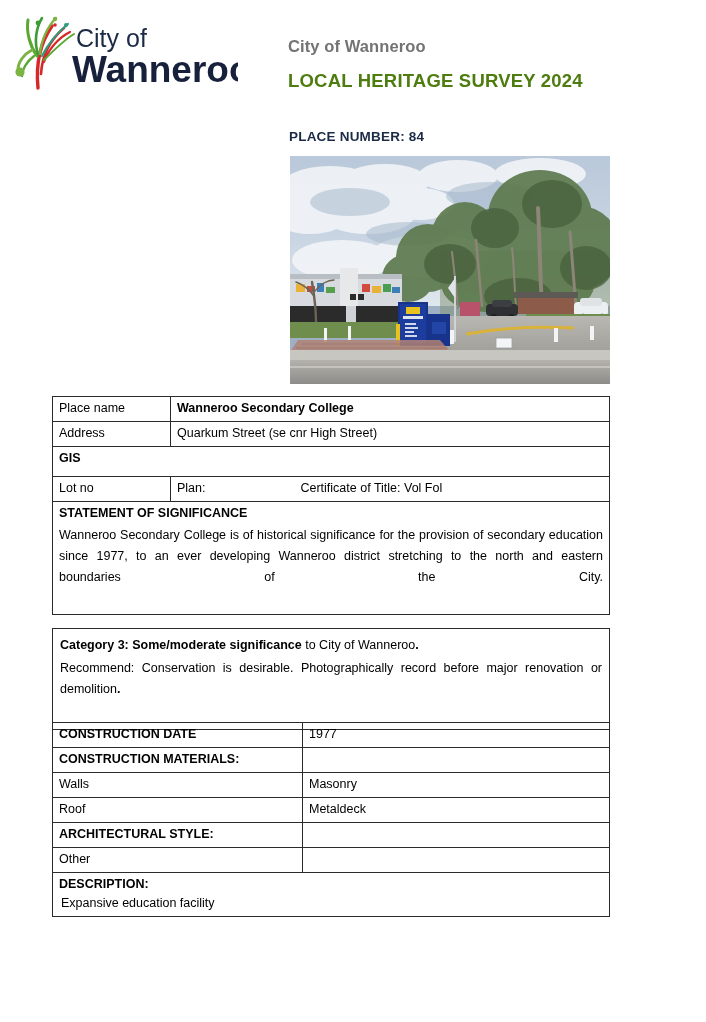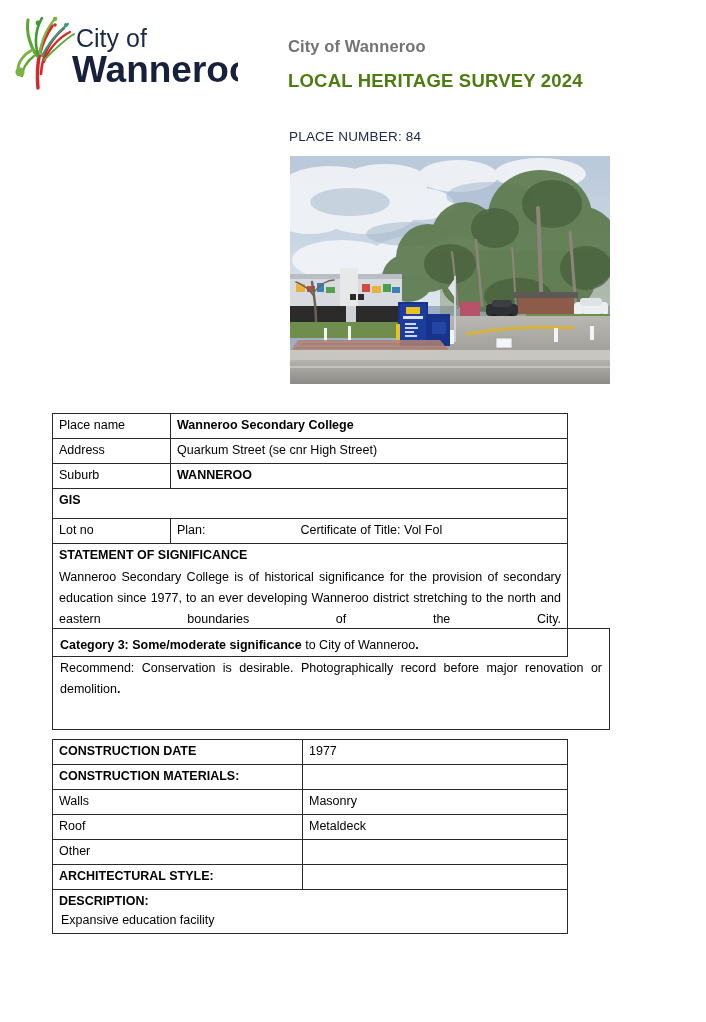--- a/index.html
+++ b/index.html
@@ -53,21 +53,21 @@
     letter-spacing: 0.2px;
     line-height: 22px;
     white-space: nowrap;
   }
 
   .place-number {
     position: absolute;
     left: 289px;
     top: 129px;
     font-size: 13.5px;
-    font-weight: normal;
+    font-weight: bold;
     color: #1b2a45;
     letter-spacing: 0.2px;
     white-space: nowrap;
   }
 
   
   .photo {
     position: absolute;
     left: 290px;
     top: 156px;
@@ -75,25 +75,24 @@
     height: 228px;
     overflow: hidden;
     background: #9fb0c4;
   }
   .photo svg { display: block; }
 
   
   .doc-table {
     position: absolute;
     left: 52px;
-    width: 516px;
+    width: 558px;
     border-collapse: collapse;
     table-layout: fixed;
     font-size: 12.5px;
-    margin-top: 17px;
   }
   .doc-table td {
     border: 1px solid #2b2b2b;
     padding: 4px 6px 5px 6px;
     vertical-align: top;
     line-height: 15px;
   }
   .t1 { top: 396px; }
   .t1 .c1 { width: 105px; }
   .t2 { top: 722px; }
@@ -349,24 +348,20 @@
   <tbody>
     <tr>
       <td class="c1">Place name</td>
       <td class="b">Wanneroo Secondary College</td>
     </tr>
     <tr>
       <td class="c1">Address</td>
       <td>Quarkum Street (se cnr High Street)</td>
     </tr>
     <tr>
-      <td class="c1">Suburb</td>
-      <td class="b">WANNEROO</td>
-    </tr>
-    <tr>
       <td class="b tall" colspan="2">GIS</td>
     </tr>
     <tr>
       <td class="c1">Lot no</td>
       <td>
         <span>Plan:</span>
         <span style="display:inline-block;width:88px"></span>
         <span>Certificate of Title: Vol  Fol</span>
       </td>
     </tr>
@@ -400,25 +395,25 @@
     </tr>
     <tr>
       <td class="c1">Walls</td>
       <td>Masonry</td>
     </tr>
     <tr>
       <td class="c1">Roof</td>
       <td>Metaldeck</td>
     </tr>
     <tr>
+      <td class="c1 b">ARCHITECTURAL STYLE:</td>
+      <td class="empty-cell"></td>
+    </tr>
+    <tr>
       <td class="c1">Other</td>
-      <td class="empty-cell"></td>
-    </tr>
-    <tr>
-      <td class="c1 b">ARCHITECTURAL STYLE:</td>
       <td class="empty-cell"></td>
     </tr>
     <tr>
       <td colspan="2">
         <div class="desc-head">DESCRIPTION:</div>
         <div class="desc-body">Expansive education facility</div>
       </td>
     </tr>
   </tbody>
 </table>

